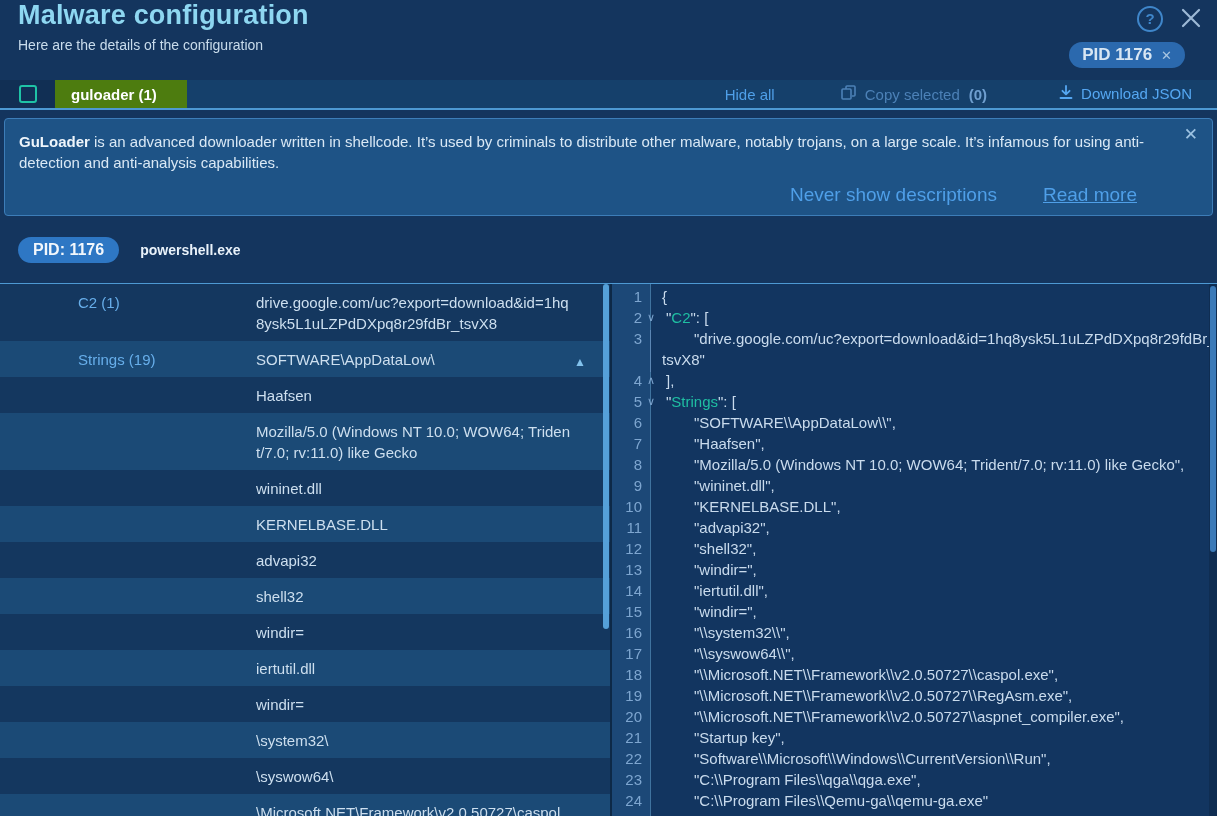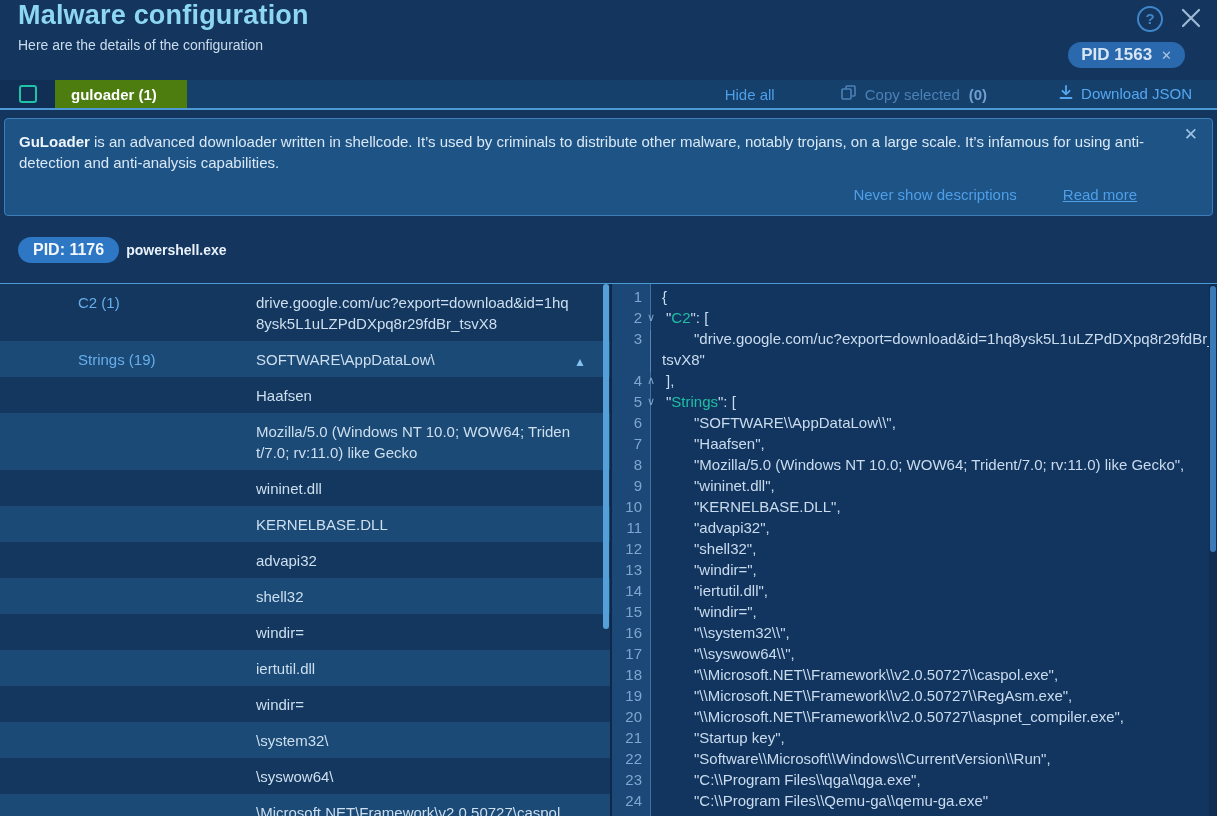--- a/index.html
+++ b/index.html
@@ -32,26 +32,26 @@
   .copy-btn{display:flex;align-items:center;gap:9px;color:#4c81b7;margin-right:72px;cursor:pointer}
   .copy-btn b{color:#6f9fd0}
   .dl-btn{display:flex;gap:8px;color:#55a7f2;margin-right:25px;cursor:pointer}
   
   .desc-outer{padding:8px 4px 0;flex-shrink:0}
   .desc-box{position:relative;background:#1e5386;border:1px solid #3d7db8;border-radius:4px;
     padding:12px 45px 10px 14px;font-size:15px;line-height:21px;color:#d9e8f5}
   .desc-box .malware-name{font-weight:bold;color:#eef5fb}
   .desc-close{position:absolute;top:7px;right:14px;color:#9cc2e2;font-size:17px;cursor:pointer;line-height:17px}
   .desc-links{display:flex;justify-content:flex-end;gap:46px;margin-top:11px;padding-right:30px;
-    color:#4f9fe8;font-size:15px}
+    color:#4f9fe8;font-size:19px}
   .read-more{text-decoration:underline;cursor:pointer}
   .never-show{cursor:pointer}
   
   .process-row{padding:21px 18px 20px;border-bottom:1px solid #4d99d3;display:flex;align-items:center;
-    gap:7px;flex-shrink:0}
+    gap:21px;flex-shrink:0}
   .pid-pill{background:#2e77c4;color:#f2f7fc;border-radius:15px;padding:4px 15px;font-size:16px;font-weight:bold}
   .proc-name{font-size:14px;font-weight:bold;color:#e9f2fa}
   
   .content{flex:1;display:flex;overflow:hidden}
   .left-panel{width:610px;flex-shrink:0;position:relative;overflow:hidden}
   .crow{display:flex;font-size:15px;line-height:21px}
   .crow.dark{background:#14375f}
   .crow.light{background:#1b4a76}
   .crow .lbl{width:256px;flex-shrink:0;box-sizing:border-box;padding:8px 10px 7px 78px;color:#67aeea}
   .crow .val{flex:1;padding:8px 38px 7px 0;color:#cddfef;word-break:break-all;position:relative}
@@ -89,21 +89,21 @@
 <div class="header">
   <div class="title">Malware configuration</div>
   <div class="subtitle">Here are the details of the configuration</div>
   <div class="help-btn">?</div>
   <div class="win-close">
     <svg width="24" height="24" viewBox="0 0 24 24">
         <path d="M4 4 L20 20 M20 4 L4 20" stroke="#9db9d6" stroke-width="2.2" stroke-linecap="round"></path>
       </svg>
   </div>
   <div class="pid-chip">
-    <span>PID 1563</span>
+    <span>PID 1176</span>
     <span class="x">✕</span>
   </div>
 </div>
 
 <div class="tabbar">
   <div class="cb-cell">
     <span class="checkbox"></span>
   </div>
   <div class="tab">guloader (1)</div>
   <div class="tools">

